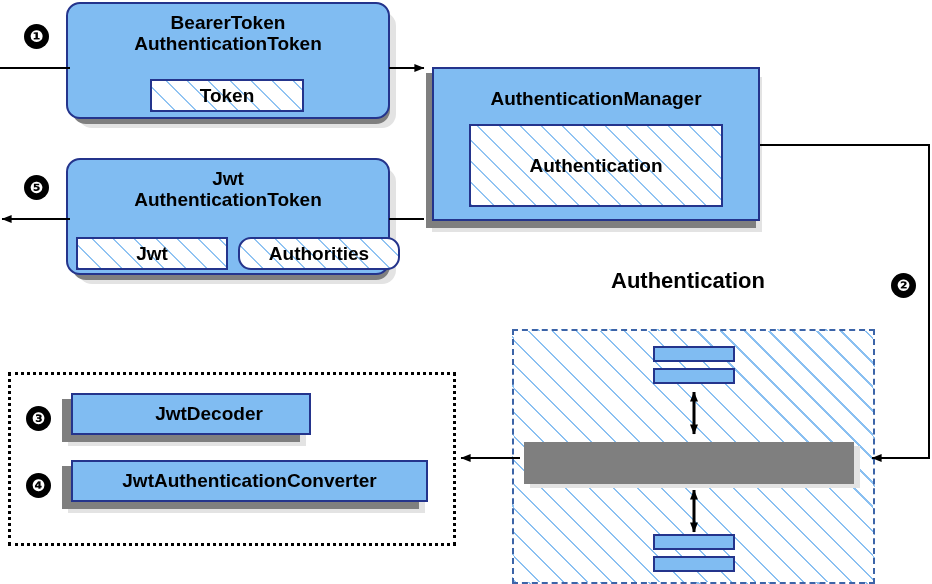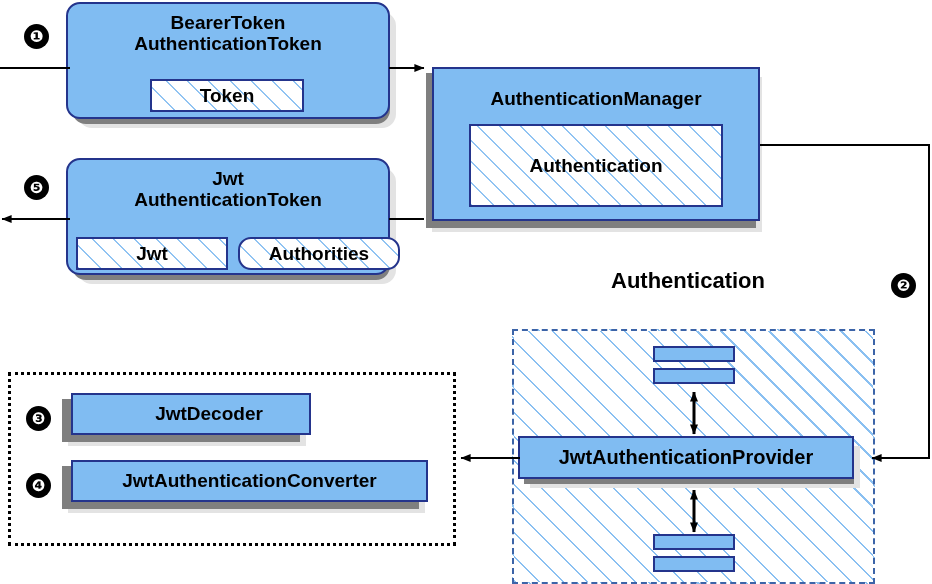--- a/index.html
+++ b/index.html
@@ -220,23 +220,20 @@
     <div>Authentication</div>
   </div>
 
   <div class="hatch-dashed" style="left:512px; top:329px; width:363px; height:255px;"></div>
 
   <div class="bar" style="left:653px; top:346px; width:82px; height:16px;"></div>
   <div class="bar" style="left:653px; top:368px; width:82px; height:16px;"></div>
 
   <div class="shadow-b" style="left:530px; top:446px; width:330px; height:42px;"></div>
   <div class="shadow-a" style="left:524px; top:442px; width:330px; height:42px;"></div>
-  <div class="node" style="left:518px; top:436px; width:336px; height:43px; font-size:20px;">
-    <span>JwtAuthenticationProvider</span>
-  </div>
 
   <div class="bar" style="left:653px; top:534px; width:82px; height:16px;"></div>
   <div class="bar" style="left:653px; top:556px; width:82px; height:16px;"></div>
 
   <div class="dotted-plain" style="left:8px; top:372px; width:448px; height:174px;"></div>
 
   <div class="shadow-b" style="left:68px; top:403px; width:238px; height:43px;"></div>
   <div class="shadow-a" style="left:62px; top:399px; width:238px; height:43px;"></div>
   <div class="node" style="left:71px; top:393px; width:240px; height:42px; font-size:19px;padding-left:36px;">
     <span>JwtDecoder</span>

